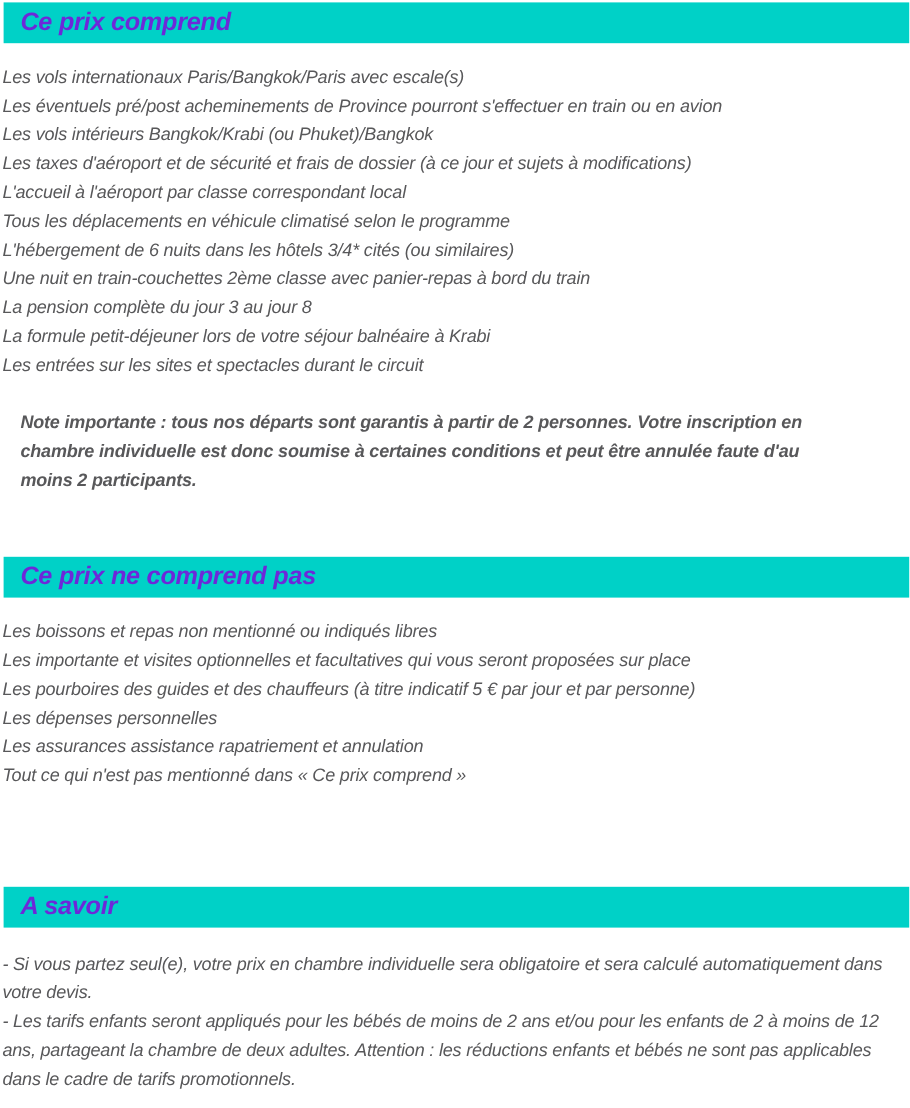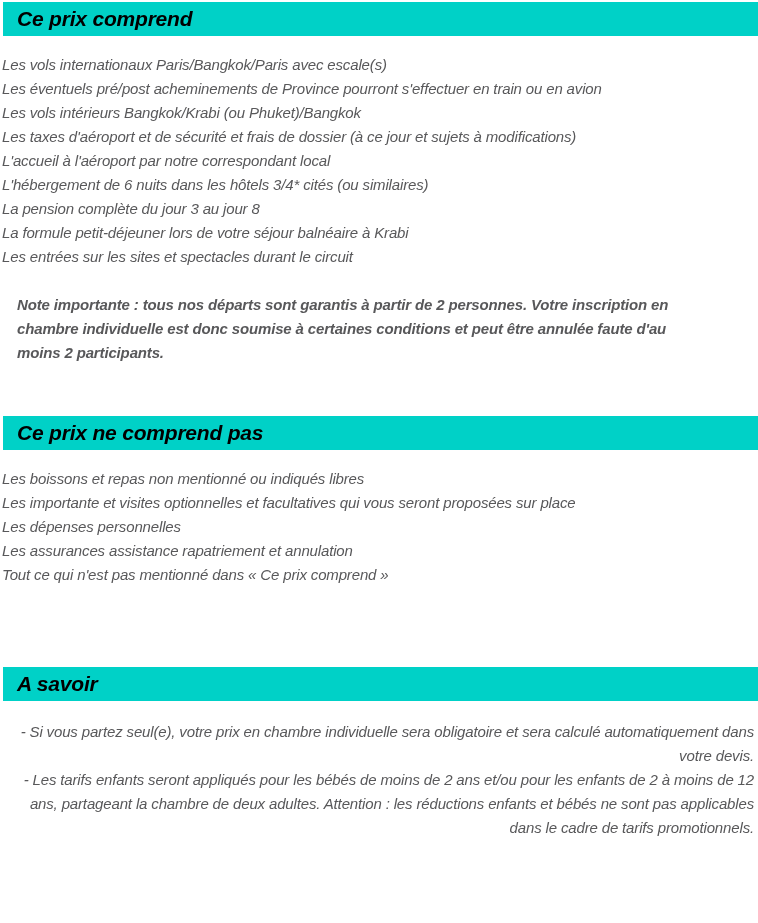--- a/index.html
+++ b/index.html
@@ -15,21 +15,21 @@
     padding-bottom: 16px;
   }
   .banner {
     background: #00d1c7;
     height: 34px;
     margin-left: 3px;
     display: flex;
     align-items: center;
   }
   .banner h2 {
-    color: #000000;
+    color: #6d28d9;
     font-style: italic;
     font-weight: bold;
     font-size: 21px;
     letter-spacing: -0.2px;
     padding-left: 14px;
     line-height: 34px;
     white-space: nowrap;
   }
   .banner-1 { margin-top: 2px; }
   .banner-2 { margin-top: 51px; }
@@ -47,52 +47,55 @@
     letter-spacing: -0.15px;
   }
   .note {
     font-weight: bold;
     margin-top: 24px;
     padding-left: 17px;
     padding-right: 8px;
     max-width: 720px;
   }
   .items-3 { margin-top: 19px; }
-  .items-3 p { max-width: 752px; text-align: right; }
+  .items-3 p { max-width: 752px; }
 </style>
 </head>
 <body>
 
 <div class="page">
 
   <section>
     <header class="banner banner-1">
       <h2>Ce prix comprend</h2>
     </header>
     <div class="items">
       <p>Les vols internationaux Paris/Bangkok/Paris avec escale(s)</p>
       <p>Les éventuels pré/post acheminements de Province pourront s'effectuer en train ou en avion</p>
       <p>Les vols intérieurs Bangkok/Krabi (ou Phuket)/Bangkok</p>
       <p>Les taxes d'aéroport et de sécurité et frais de dossier (à ce jour et sujets à modifications)</p>
-      <p>L'accueil à l'aéroport par notre correspondant local</p>
+      <p>L'accueil à l'aéroport par classe correspondant local</p>
+      <p>Tous les déplacements en véhicule climatisé selon le programme</p>
       <p>L'hébergement de 6 nuits dans les hôtels 3/4* cités (ou similaires)</p>
+      <p>Une nuit en train-couchettes 2ème classe avec panier-repas à bord du train</p>
       <p>La pension complète du jour 3 au jour 8</p>
       <p>La formule petit-déjeuner lors de votre séjour balnéaire à Krabi</p>
       <p>Les entrées sur les sites et spectacles durant le circuit</p>
     </div>
     <p class="note">Note importante : tous nos départs sont garantis à partir de 2 personnes. Votre inscription en chambre individuelle est donc soumise à certaines conditions et peut être annulée faute d'au moins 2 participants.</p>
   </section>
 
   <section>
     <header class="banner banner-2">
       <h2>Ce prix ne comprend pas</h2>
     </header>
     <div class="items">
       <p>Les boissons et repas non mentionné ou indiqués libres</p>
       <p>Les importante et visites optionnelles et facultatives qui vous seront proposées sur place</p>
+      <p>Les pourboires des guides et des chauffeurs (à titre indicatif 5 € par jour et par personne)</p>
       <p>Les dépenses personnelles</p>
       <p>Les assurances assistance rapatriement et annulation</p>
       <p>Tout ce qui n'est pas mentionné dans « Ce prix comprend »</p>
     </div>
   </section>
 
   <section>
     <header class="banner banner-3">
       <h2>A savoir</h2>
     </header>

